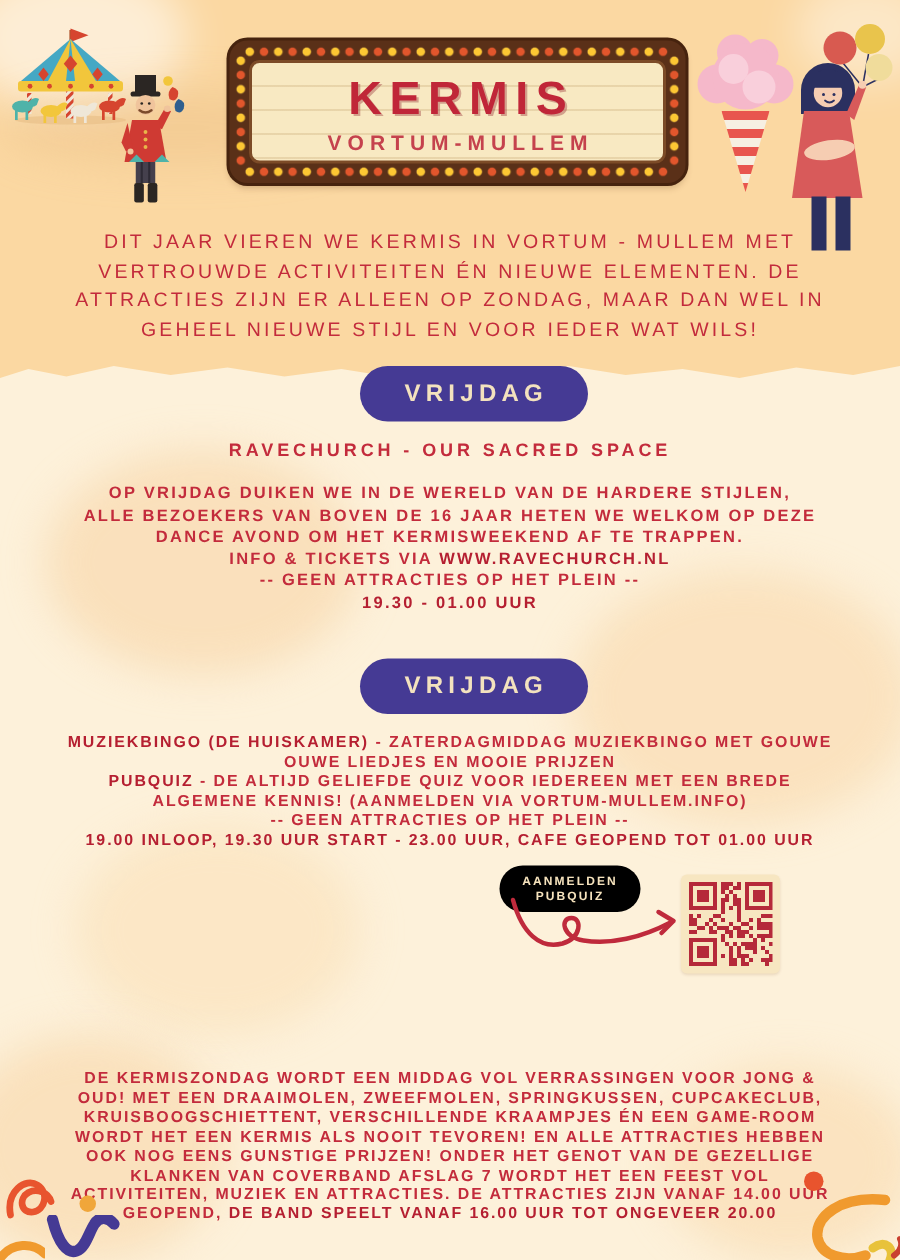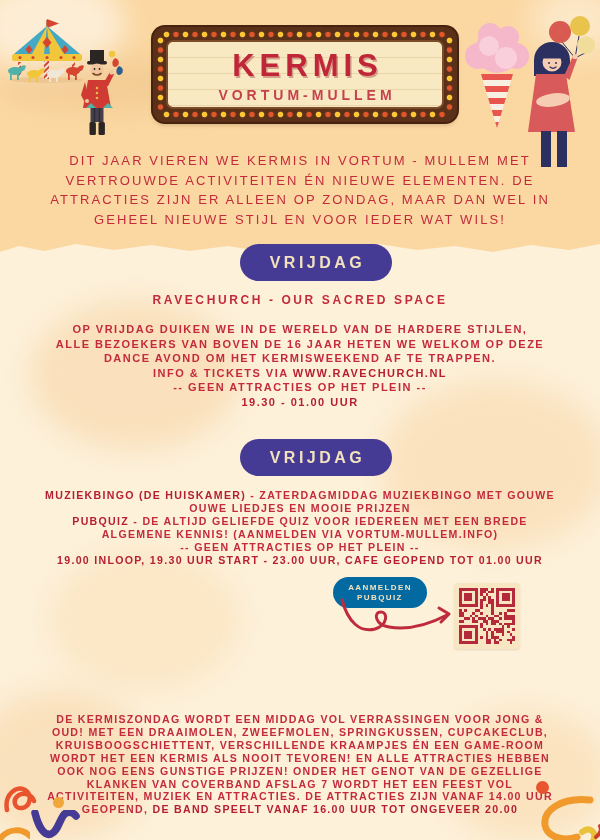--- a/index.html
+++ b/index.html
@@ -70,21 +70,21 @@
   }
   .para{
     position:absolute; text-align:center; color:#c32b3c; font-weight:700;
   }
   .friday-body{left:55px; top:322px; width:490px; font-size:11px; letter-spacing:1.5px; line-height:14.6px;}
   .saturday-body{left:38px; top:489px; width:524px; font-size:10.6px; letter-spacing:1.3px; line-height:13px;}
   .sunday-body{left:40px; top:713px; width:520px; font-size:10.6px; letter-spacing:1.3px; line-height:12.9px;}
   .para b{font-weight:700; color:#b51f31;}
   .badge{
     position:absolute; left:333px; top:577px; width:94px; height:31px; border-radius:16px;
-    background:#0369a1; color:#f6e3bd; display:flex; flex-direction:column;
+    background:#000000; color:#f6e3bd; display:flex; flex-direction:column;
     align-items:center; justify-content:center; line-height:10px;
     font-size:8px; font-weight:700; letter-spacing:1.4px; cursor:pointer; border:none;
   }
   .qr-card{
     position:absolute; left:454px; top:583px; width:66px; height:66px;
     background:#f7e6c1; border-radius:4px; display:flex; align-items:center; justify-content:center;
     box-shadow:0 1px 2px rgba(120,70,30,.15);
   }
   .deco{position:absolute; pointer-events:none;}
   .dot{position:absolute; border-radius:50%;}

